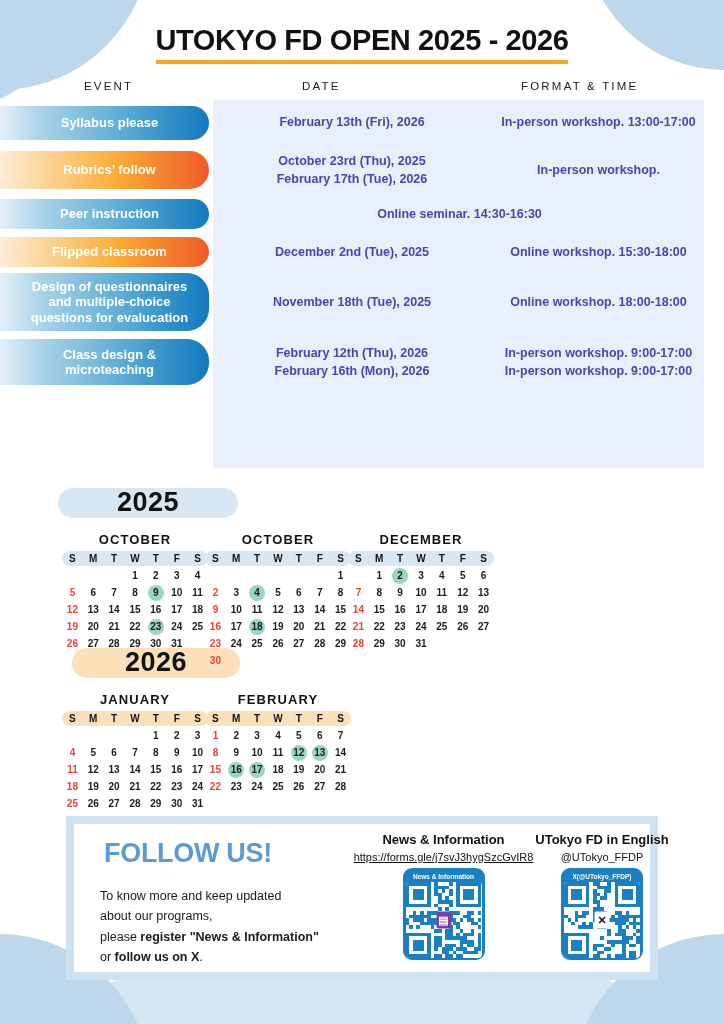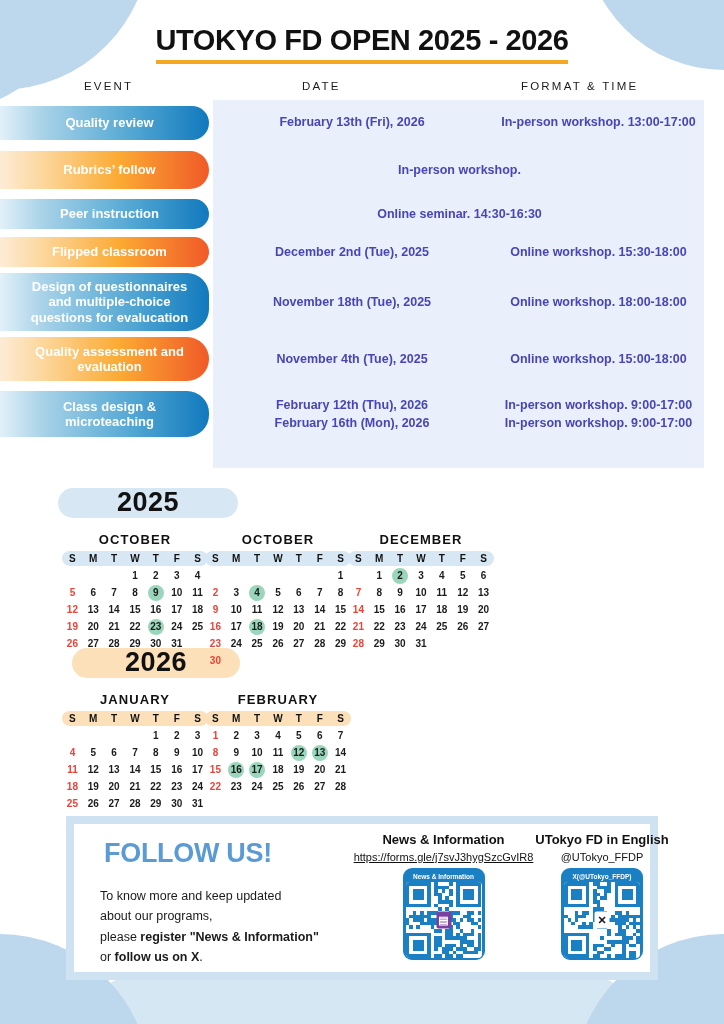--- a/index.html
+++ b/index.html
@@ -121,39 +121,43 @@
       <span class="col-head ch-date">DATE</span>
       <span class="col-head ch-format">FORMAT &amp; TIME</span>
     </div>
 
     <div class="sched">
       <div class="sched-bg"></div>
       <div class="rows" id="schedule-rows">
           <div class="row" style="height: 45px;">
             <div style="width: 213px; display: flex; align-items: center;">
               <div class="pill blue" style="height: 34px; width: 213px;">
-                <span>Quality review</span>
+                <span>Syllabus please</span>
               </div>
             </div>
             <div class="rowcells">
               <div class="cell-date">
                 <div>February 13th (Fri), 2026</div>
               </div>
               <div class="cell-fmt">
                 <div>In-person workshop. 13:00-17:00</div>
               </div>
             </div>
           </div>
           <div class="row" style="height: 50px;">
             <div style="width: 213px; display: flex; align-items: center;">
               <div class="pill orange" style="height: 38px; width: 213px;">
                 <span>Rubrics’ follow</span>
               </div>
             </div>
             <div class="rowcells">
+              <div class="cell-date">
+                <div>October 23rd (Thu), 2025</div>
+                <div>February 17th (Tue), 2026</div>
+              </div>
               <div class="cell-fmt">
                 <div>In-person workshop.</div>
               </div>
             </div>
           </div>
           <div class="row" style="height: 38px;">
             <div style="width: 213px; display: flex; align-items: center;">
               <div class="pill blue" style="height: 30px; width: 213px;">
                 <span>Peer instruction</span>
               </div>
@@ -184,35 +188,20 @@
               <div class="pill blue" style="height: 58px; width: 213px;">
                 <span>Design of questionnaires and multiple-choice questions for evalucation</span>
               </div>
             </div>
             <div class="rowcells">
               <div class="cell-date">
                 <div>November 18th (Tue), 2025</div>
               </div>
               <div class="cell-fmt">
                 <div>Online workshop. 18:00-18:00</div>
-              </div>
-            </div>
-          </div>
-          <div class="row" style="height: 52px;">
-            <div style="width: 213px; display: flex; align-items: center;">
-              <div class="pill orange" style="height: 44px; width: 213px;">
-                <span>Quality assessment and evaluation</span>
-              </div>
-            </div>
-            <div class="rowcells">
-              <div class="cell-date">
-                <div>November 4th (Tue), 2025</div>
-              </div>
-              <div class="cell-fmt">
-                <div>Online workshop. 15:00-18:00</div>
               </div>
             </div>
           </div>
           <div class="row" style="height: 58px;">
             <div style="width: 213px; display: flex; align-items: center;">
               <div class="pill blue" style="height: 46px; width: 213px;">
                 <span>Class design &amp; microteaching</span>
               </div>
             </div>
             <div class="rowcells">

